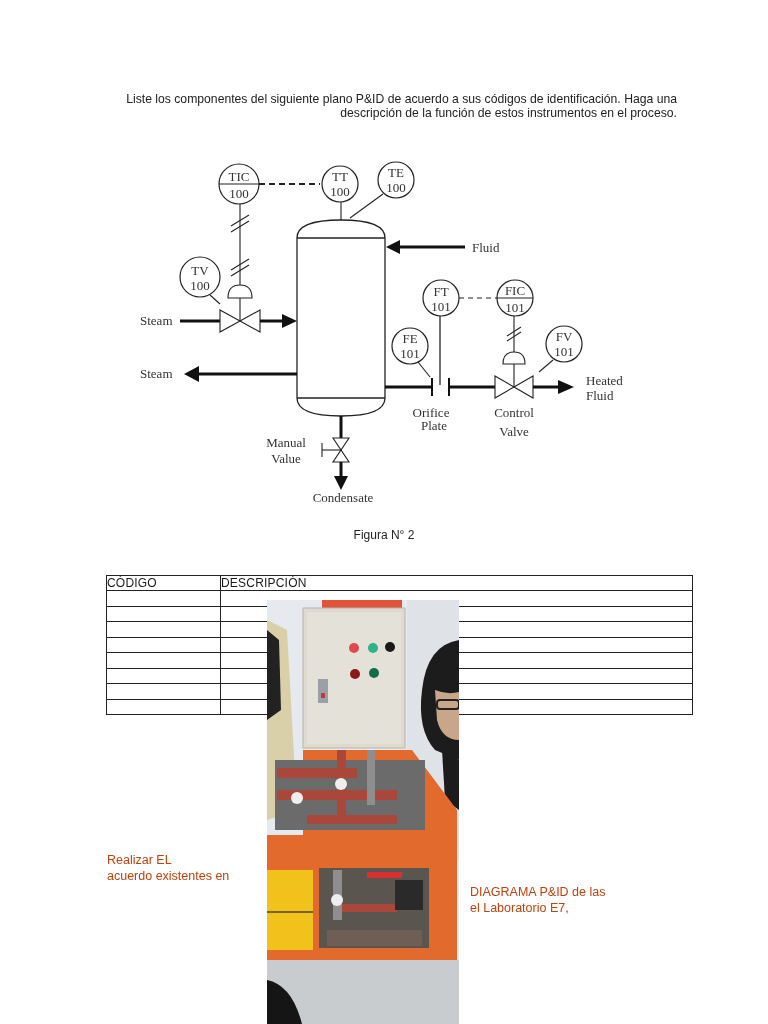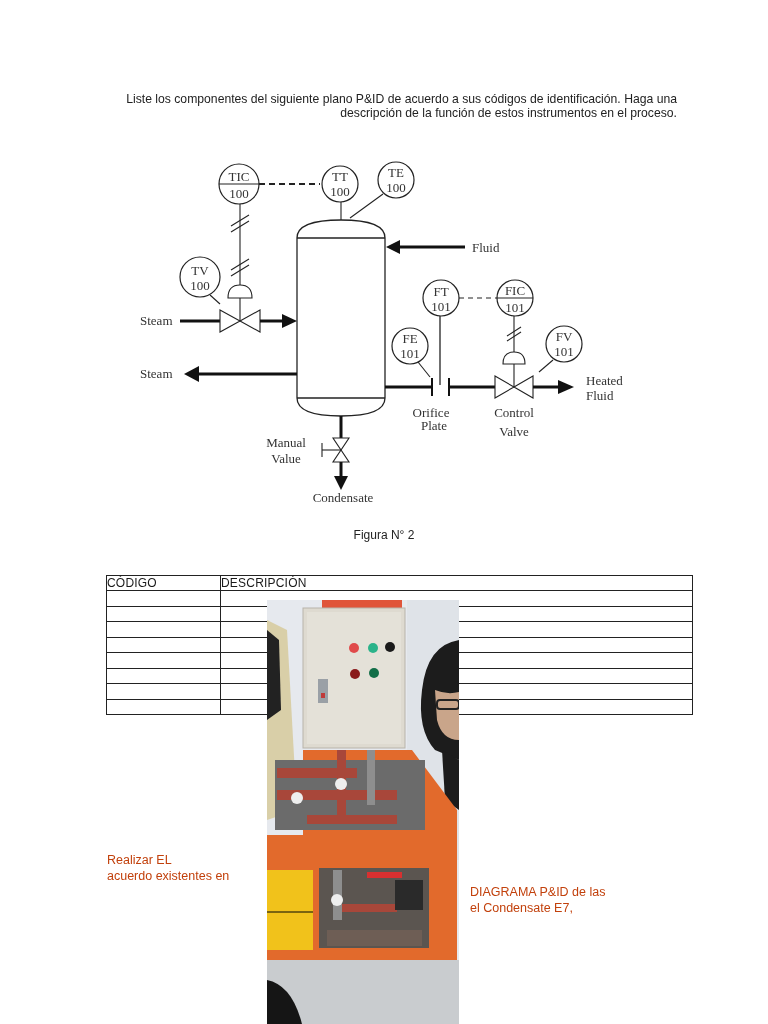--- a/index.html
+++ b/index.html
@@ -232,21 +232,21 @@
       </tr>
   </tbody>
 </table>
 
 <div class="bottom-text" style="left:107px; top:852px;">
   <div>Realizar EL</div>
   <div>acuerdo existentes en</div>
 </div>
 <div class="bottom-text" style="left:470px; top:852px;margin-top:32px;">
   <div>DIAGRAMA P&amp;ID de las</div>
-  <div>el Condensate E7,</div>
+  <div>el Laboratorio E7,</div>
 </div>
 
 <div class="photo">
   <svg width="192" height="424" viewBox="0 0 192 424" xmlns="http://www.w3.org/2000/svg">
     <rect x="0" y="0" width="192" height="424" fill="#e6e9ee"></rect>
 
     <rect x="140" y="0" width="52" height="260" fill="#dfe3e8"></rect>
 
     <rect x="0" y="360" width="192" height="64" fill="#c9cccf"></rect>
 

